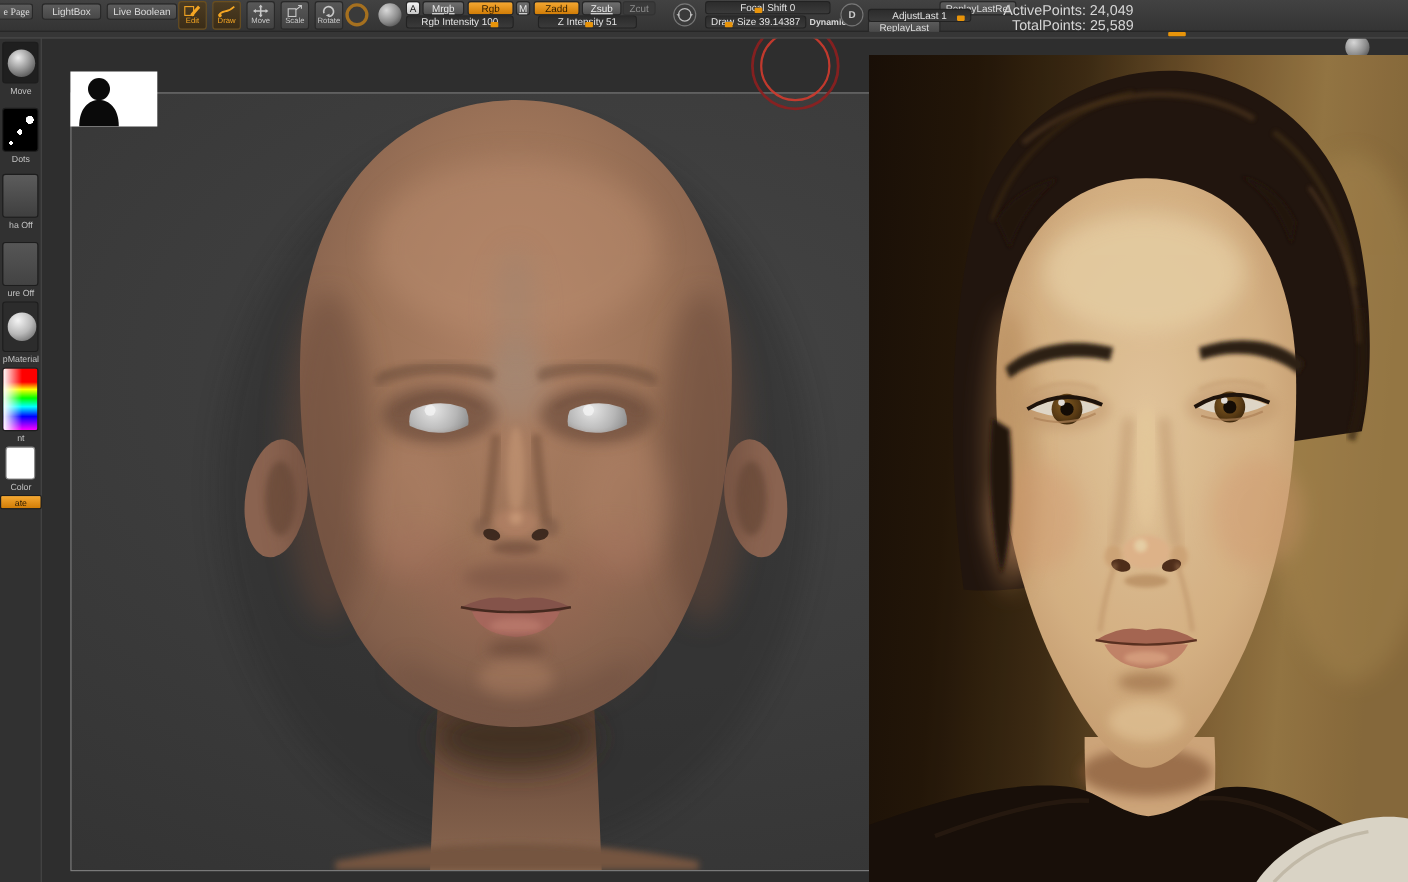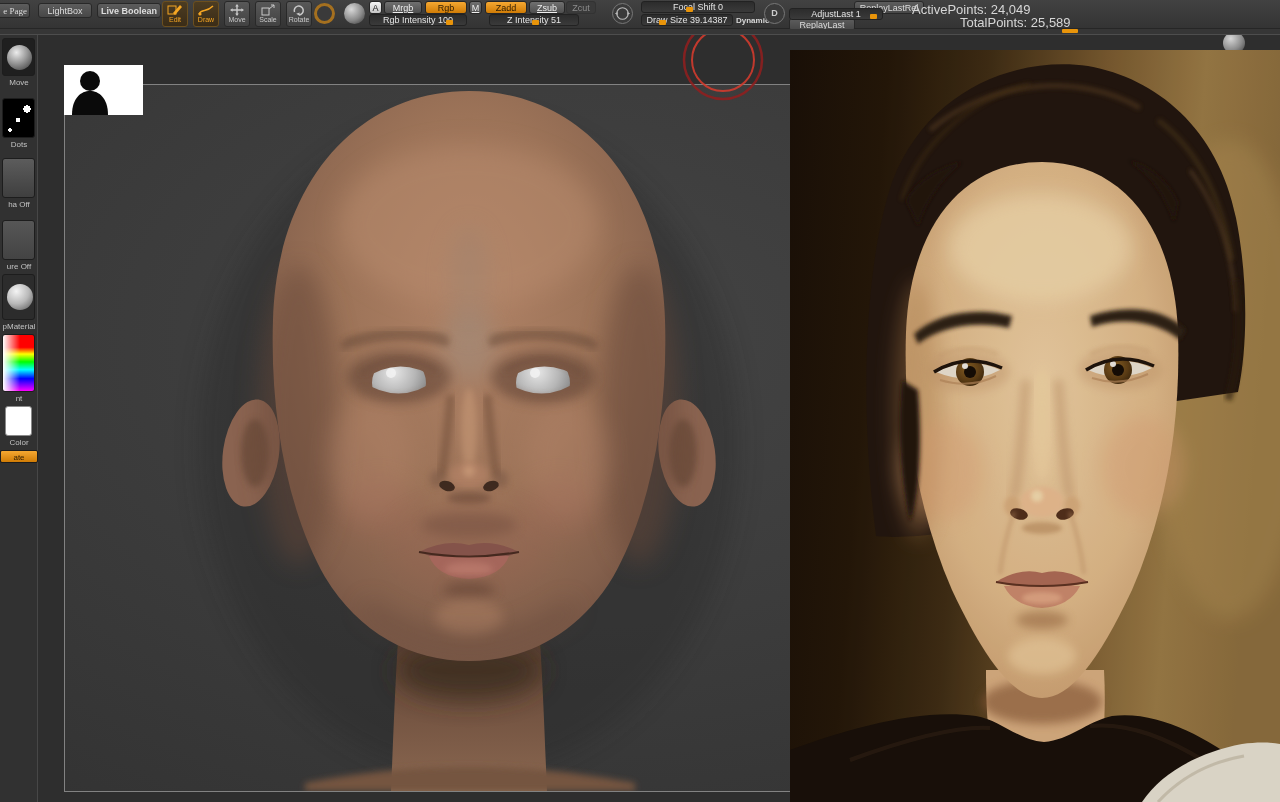--- a/index.html
+++ b/index.html
@@ -320,21 +320,21 @@
   <div class="thumb" style="top:372px;left:5px;width:27px;height:30px;background:#fff;border-color:#8a8a8a;"></div>
   <div class="tlab" style="top:404px;">Color</div>
 
   <div class="thumb" style="top:416px;left:0;width:38px;height:13px;border-radius:2px;
     background:linear-gradient(#f5a832,#d07c06);color:#2e1c02;font-size:8px;line-height:13px;text-align:center;">ate</div>
 </div>
 
 <div id="topbar">
   <div class="tb" style="left:0;top:3px;width:30px;text-align:right;padding-right:2px;border-left:none;border-radius:0 3px 3px 0;font-family:Liberation Serif, serif;">e Page</div>
   <div class="tb" style="left:38px;top:3px;width:54px;">LightBox</div>
-  <div class="tb" style="left:97px;top:3px;width:64px;font-weight:bold;">Live Boolean</div>
+  <div class="tb" style="left:97px;top:3px;width:64px;">Live Boolean</div>
 
   <div class="tool active" style="left:162px;">
     <span>
         <svg viewBox="0 0 16 12">
           <rect x="1" y="2" width="8" height="8" fill="none" stroke="currentColor"></rect>
           <path d="M6 9 L13 1 L15 3 L8 11 Z" fill="currentColor"></path>
         </svg>
       </span>
     <span class="tlabel">Edit</span>
   </div>
@@ -416,17 +416,17 @@
        font-size:9px;font-weight:bold;text-align:center;line-height:19px;">D</div>
 
   <div class="tb small" style="left:789px;top:18px;width:66px;">ReplayLast</div>
   <div class="tb small" style="left:854px;top:1px;width:70px;">ReplayLastRel</div>
   <div class="zslider" style="left:789px;top:8px;width:94px;">
     <span>AdjustLast</span>&nbsp;<span>1</span>
     <div class="handle" style="left: 90%;"></div>
   </div>
 
   <div class="pts" style="left:912px;top:2px;">ActivePoints: 24,049</div>
-  <div class="pts" style="left:960px;top:15px;text-align:center;">TotalPoints: 25,589</div>
+  <div class="pts" style="left:920px;top:15px;text-align:center;">TotalPoints: 25,589</div>
 </div>
 <div id="topstrip">
   <div class="tick"></div>
 </div>
 
 </body></html>

